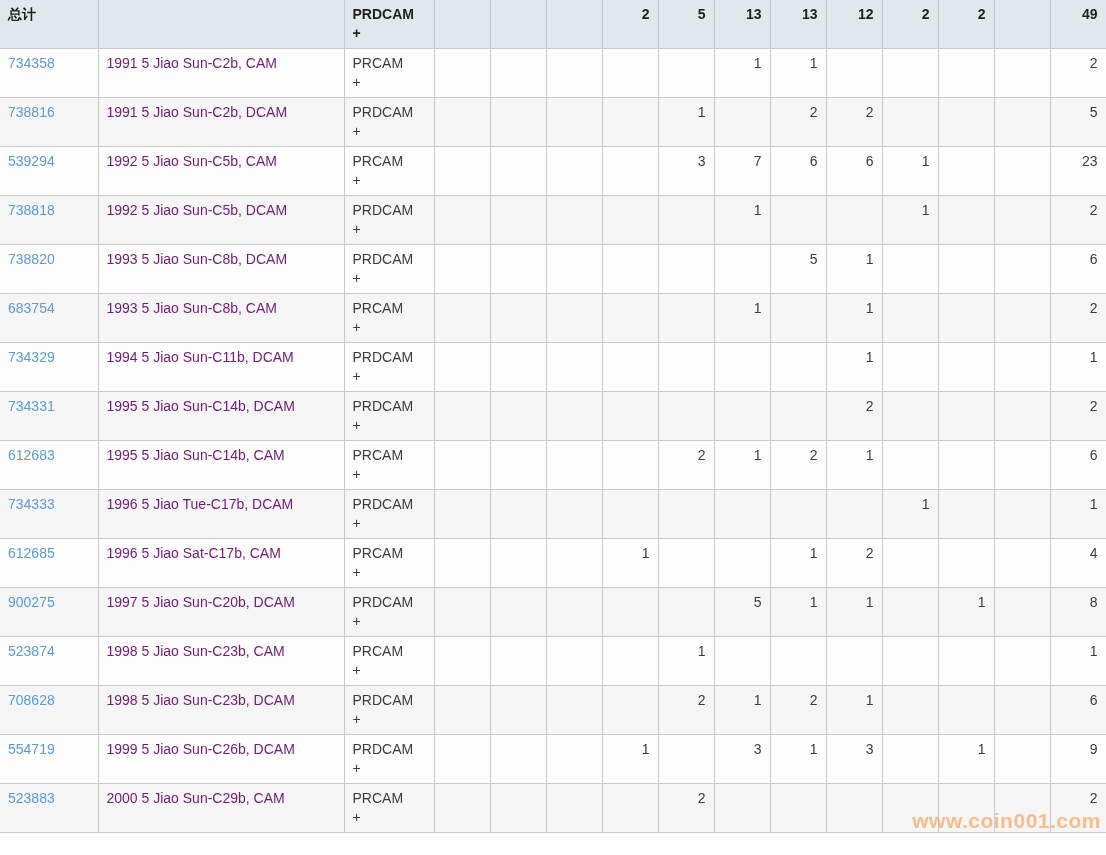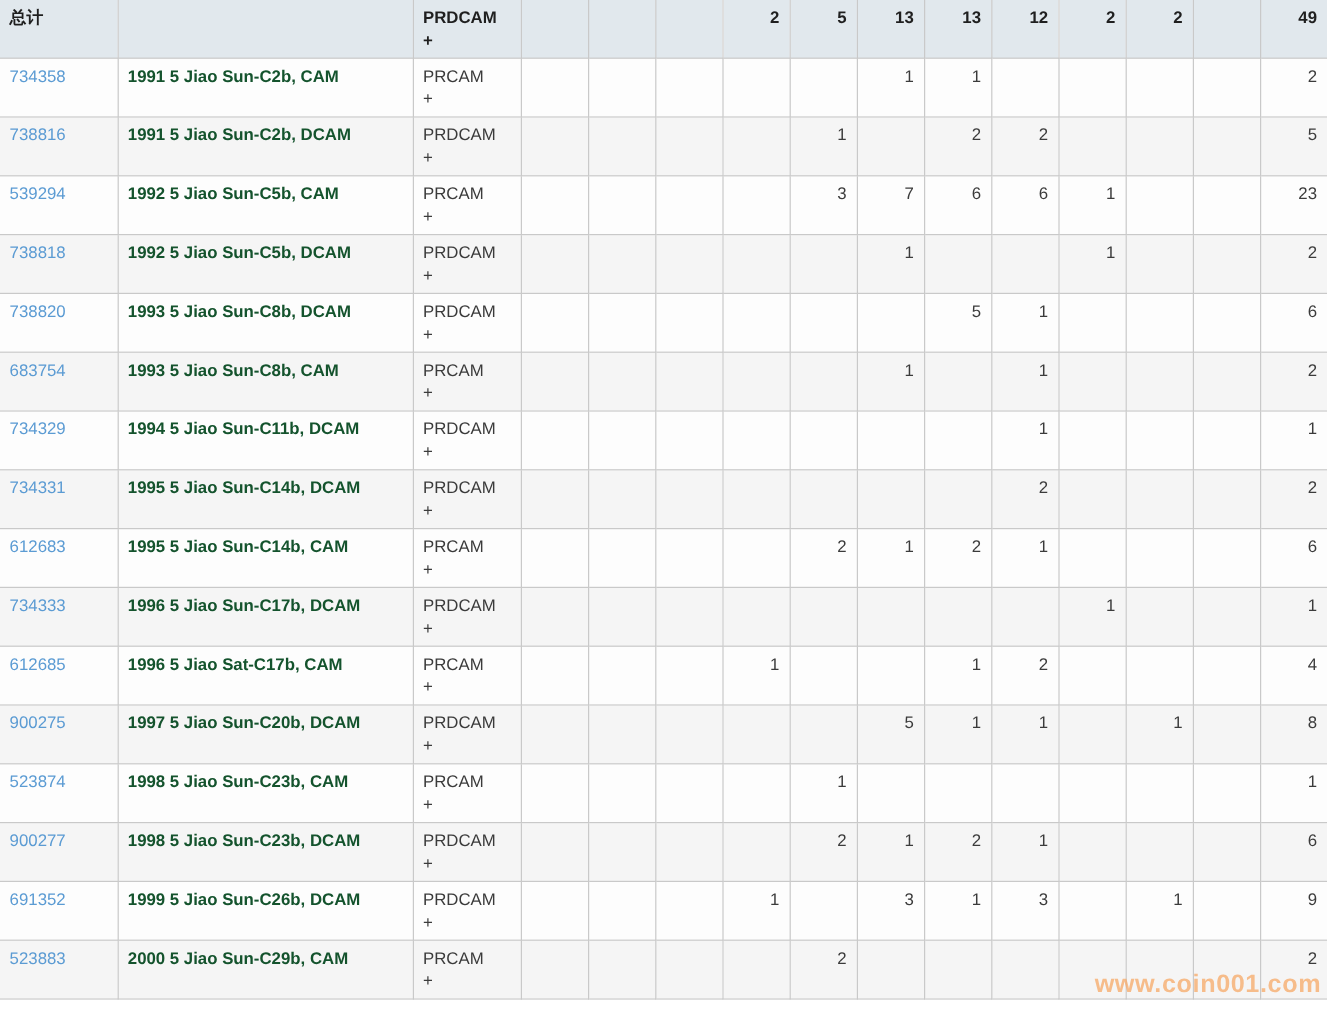--- a/index.html
+++ b/index.html
@@ -39,21 +39,21 @@
     background:var(--header-bg);
     color:var(--header-text);
     font-weight:700;
     text-align:left;
   }
   thead th.c-num{text-align:right;}
   tbody tr:nth-child(odd){background:var(--row-odd-bg);}
   tbody tr:nth-child(even){background:var(--row-even-bg);}
   tbody td{color:var(--text);}
   td.c-num{text-align:right;}
-  td.c-desc{color:#14532d;font-weight:bold;}
+  td.c-desc{color:#701a75;}
   .id-link{
     color:var(--link);
     text-decoration:none;
     cursor:pointer;
   }
   .watermark{
     position:absolute;
     top:809px;
     right:5px;
     font-size:21px;
@@ -255,21 +255,21 @@
         <td class="c-num">1</td>
         <td class="c-num">2</td>
         <td class="c-num">1</td>
         <td class="c-num"></td>
         <td class="c-num"></td>
         <td class="c-num"></td>
         <td class="c-num">6</td>
       </tr>
       <tr>
         <td><a class="id-link">734333</a></td>
-        <td class="c-desc">1996 5 Jiao Sun-C17b, DCAM</td>
+        <td class="c-desc">1996 5 Jiao Tue-C17b, DCAM</td>
         <td>PRDCAM<br>+</td>
         <td class="c-num"></td>
         <td class="c-num"></td>
         <td class="c-num"></td>
         <td class="c-num"></td>
         <td class="c-num"></td>
         <td class="c-num"></td>
         <td class="c-num"></td>
         <td class="c-num"></td>
         <td class="c-num">1</td>
@@ -322,38 +322,38 @@
         <td class="c-num">1</td>
         <td class="c-num"></td>
         <td class="c-num"></td>
         <td class="c-num"></td>
         <td class="c-num"></td>
         <td class="c-num"></td>
         <td class="c-num"></td>
         <td class="c-num">1</td>
       </tr>
       <tr>
-        <td><a class="id-link">900277</a></td>
+        <td><a class="id-link">708628</a></td>
         <td class="c-desc">1998 5 Jiao Sun-C23b, DCAM</td>
         <td>PRDCAM<br>+</td>
         <td class="c-num"></td>
         <td class="c-num"></td>
         <td class="c-num"></td>
         <td class="c-num"></td>
         <td class="c-num">2</td>
         <td class="c-num">1</td>
         <td class="c-num">2</td>
         <td class="c-num">1</td>
         <td class="c-num"></td>
         <td class="c-num"></td>
         <td class="c-num"></td>
         <td class="c-num">6</td>
       </tr>
       <tr>
-        <td><a class="id-link">691352</a></td>
+        <td><a class="id-link">554719</a></td>
         <td class="c-desc">1999 5 Jiao Sun-C26b, DCAM</td>
         <td>PRDCAM<br>+</td>
         <td class="c-num"></td>
         <td class="c-num"></td>
         <td class="c-num"></td>
         <td class="c-num">1</td>
         <td class="c-num"></td>
         <td class="c-num">3</td>
         <td class="c-num">1</td>
         <td class="c-num">3</td>

